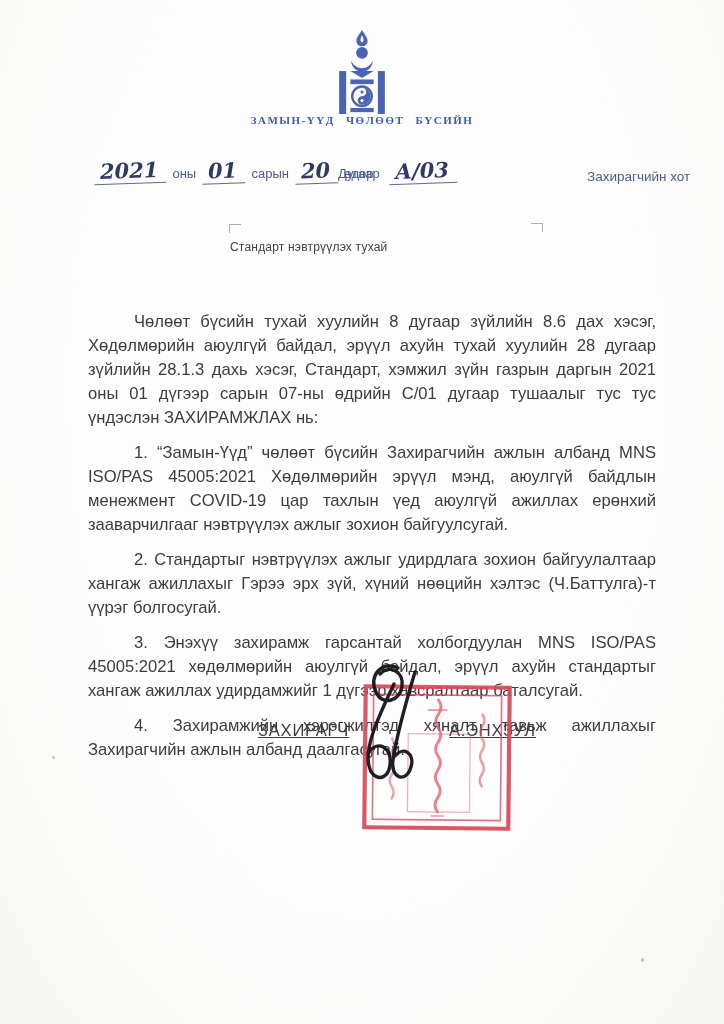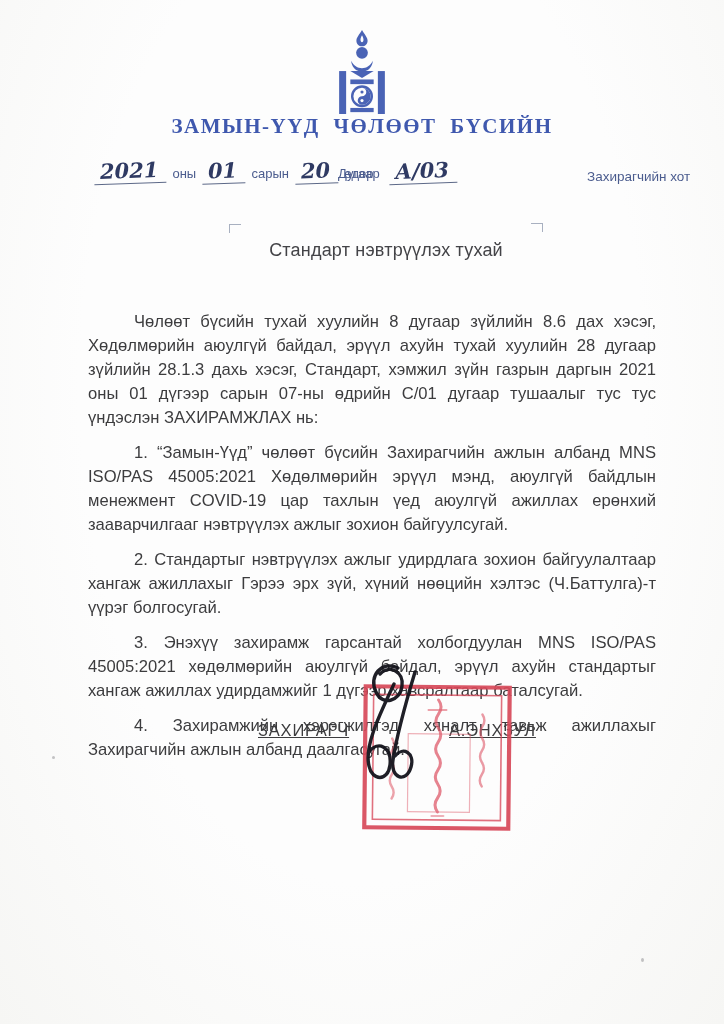--- a/index.html
+++ b/index.html
@@ -9,43 +9,43 @@
     background-image: radial-gradient(ellipse at 50% 38%, #fdfdfd 55%, #f6f6f4 100%);
     font-family:"Liberation Sans","DejaVu Sans",sans-serif;
     overflow:hidden;
   }
 
   .emblem { position:absolute; left:334px; top:30px; width:56px; height:84px; }
 
   .org-title {
     position:absolute; top:113px; left:0; width:724px; text-align:center;
     font-family:"Liberation Serif","DejaVu Serif",serif; font-weight:bold;
-    font-size:21px; line-height:1.32; color:#3f58ae;
+    font-size:11px; line-height:1.32; color:#3f58ae;
     letter-spacing:1.5px; word-spacing:7px;
   }
 
   .dateline { position:absolute; top:156px; left:0; width:724px; height:42px; }
   .printed { font-size:13px; color:#4b5c8e; }
   .hw {
     font-family:"DejaVu Serif","Liberation Serif",serif; font-style:italic;
     font-size:21px; font-weight:bold; color:#2f3a63; line-height:1.05;
     display:inline-block; padding:0 8px 1px 6px;
     border-bottom:1.4px solid #5d6988; transform:rotate(-2deg);
   }
   .dl-left { position:absolute; left:94px; top:4px; display:flex; align-items:baseline; gap:6px; }
   .dl-num  { position:absolute; left:338px; top:4px; display:flex; align-items:baseline; gap:9px; }
   .dl-city { position:absolute; left:587px; top:13px; font-size:13.5px; color:#4b5c8e; }
 
   .mark { position:absolute; width:11px; height:8px; border:0 solid #a8b0c0; }
   .mark-l { left:229px; top:224px; border-top-width:1.5px; border-left-width:1.5px; }
   .mark-r { left:531px; top:223px; border-top-width:1.5px; border-right-width:1.5px; }
 
   .subject {
-    position:absolute; top:240px; left:230px; width:312px; text-align:center;
-    font-size:18px; color:#434347; letter-spacing:0.2px;
+    position:absolute; top:240px; left:230px; width:312px; 
+    font-size:12px; color:#434347; letter-spacing:0.2px;
   }
 
   .body {
     position:absolute; top:284px; left:88px; width:568px;
     font-size:16.6px; line-height:24px; color:#3c3c3e; text-align:justify;margin-top:26px;
   }
   .body p { margin:0 0 11px 0; text-indent:46px; }
 
   .sig-title, .sig-name {
     position:absolute; top:721px; font-size:16.5px; color:#3c3c3e; letter-spacing:0.8px;text-decoration:underline;

